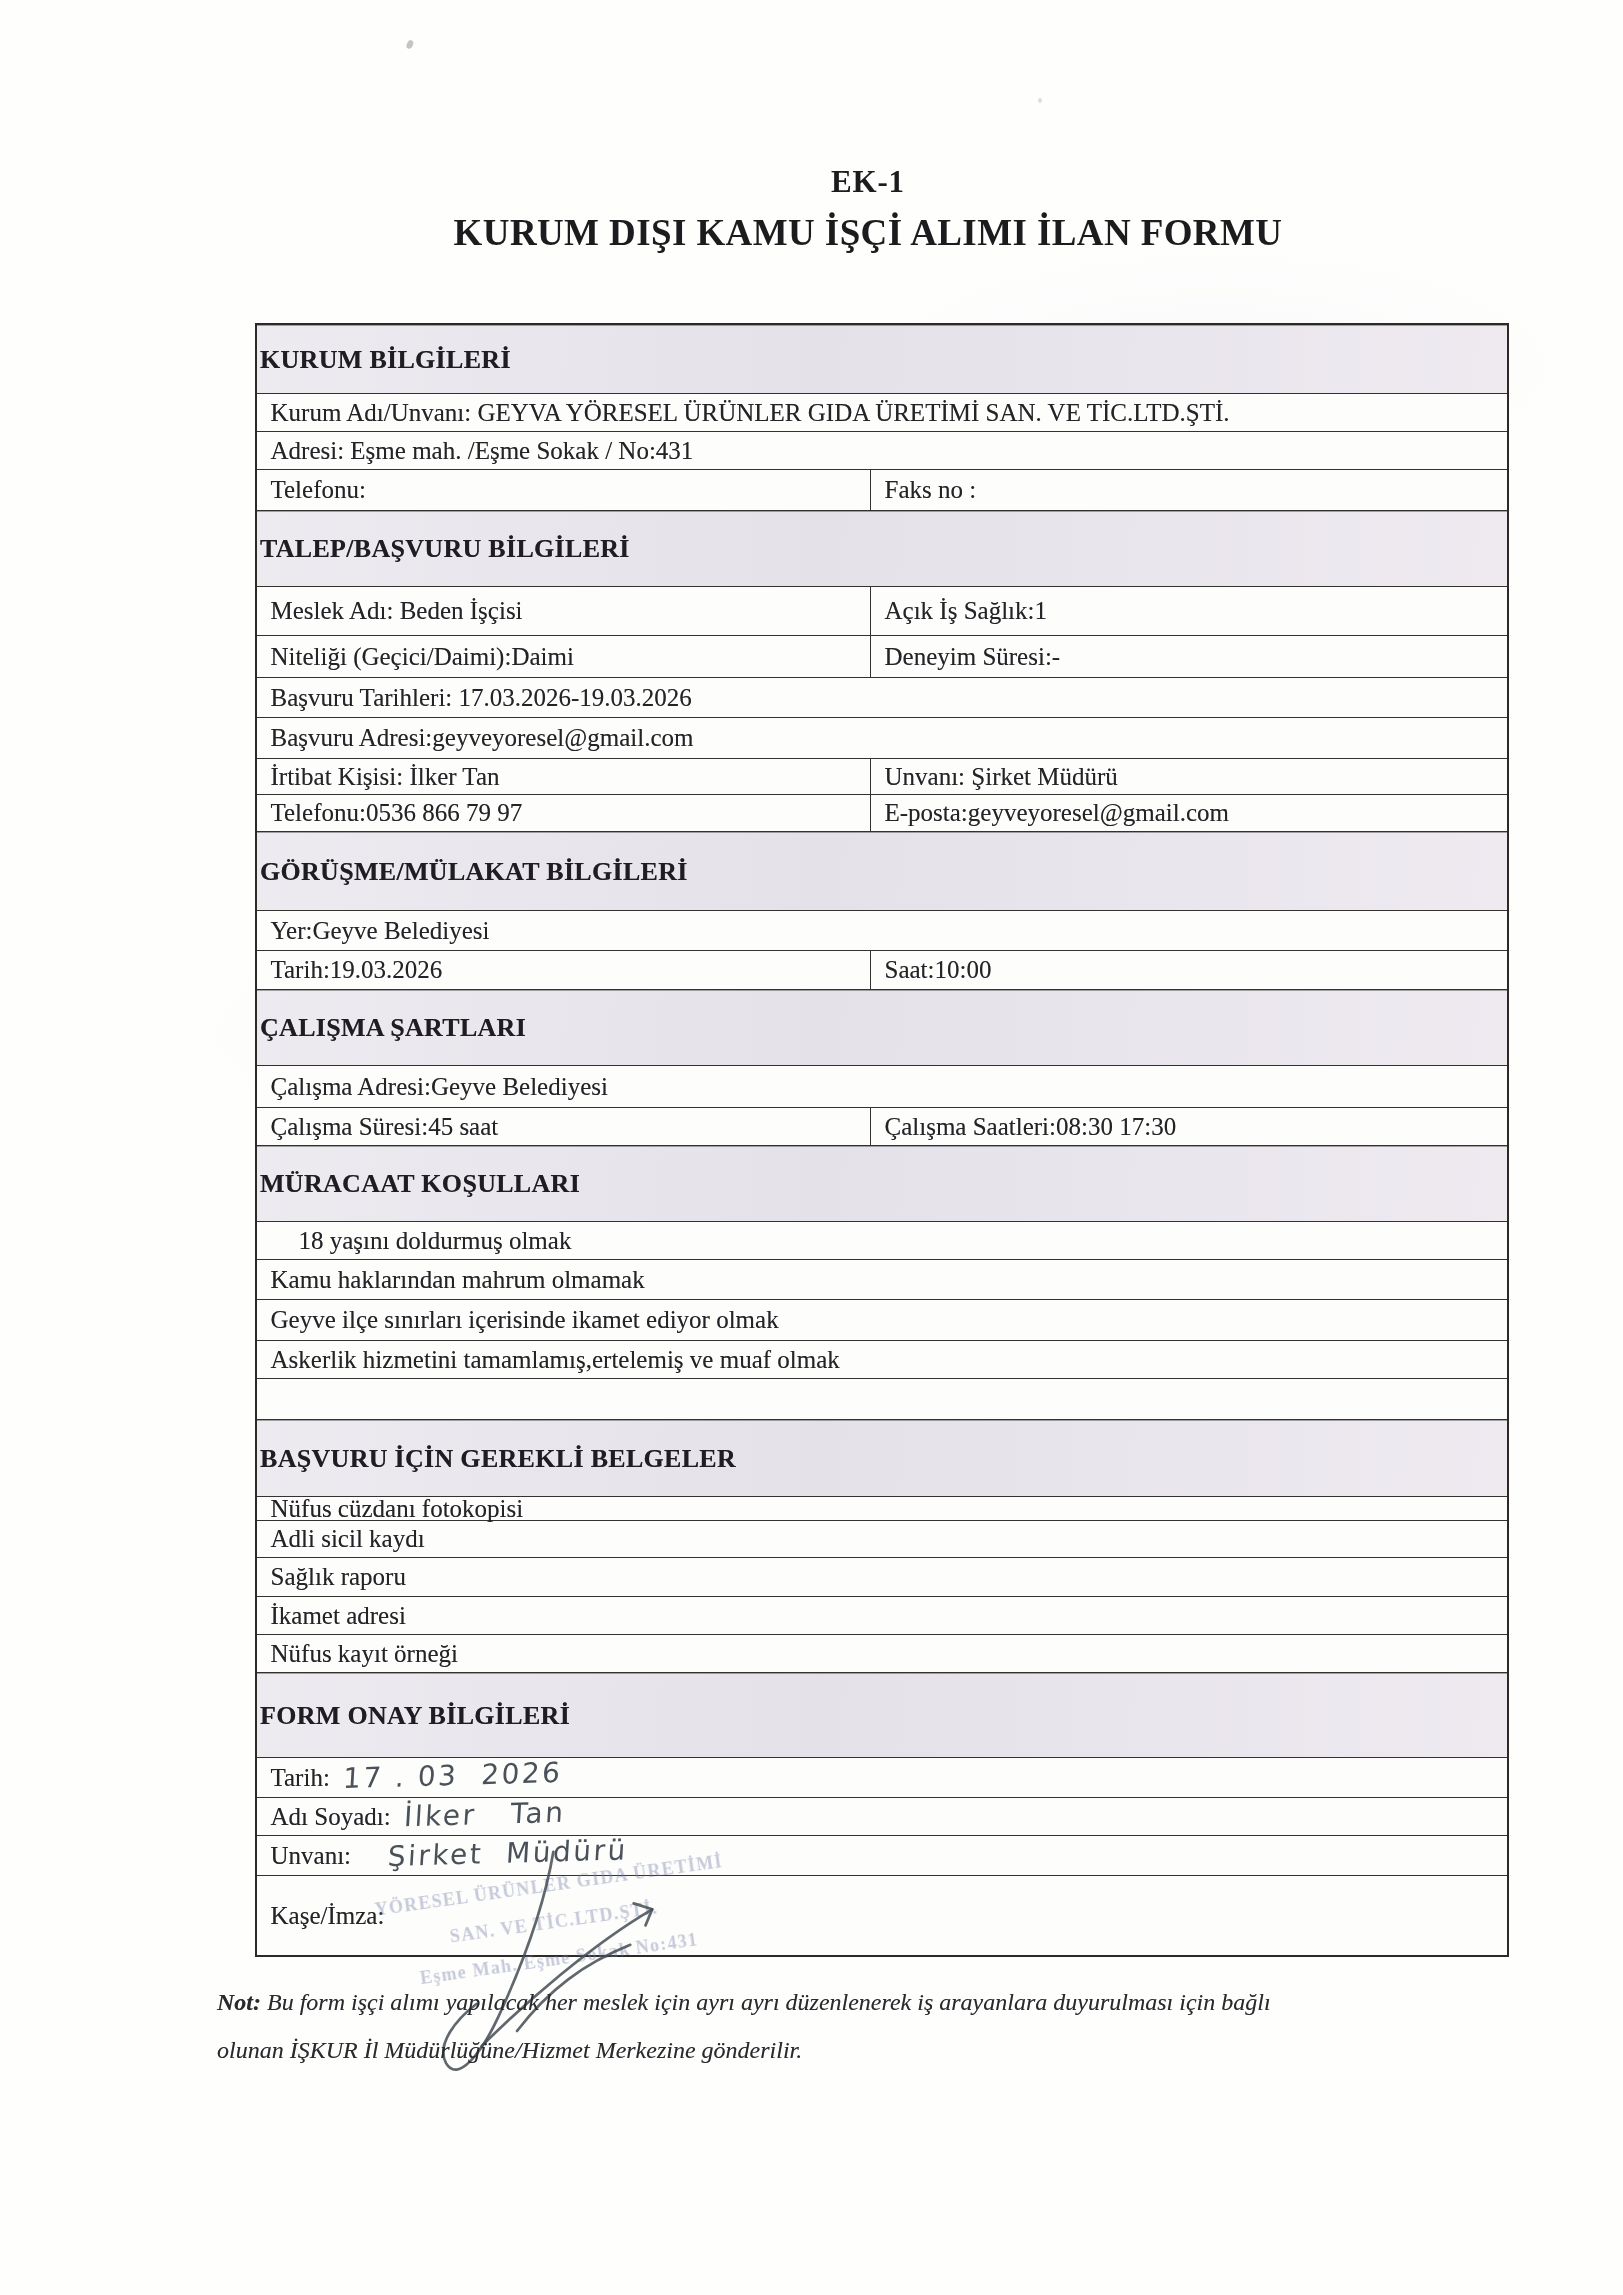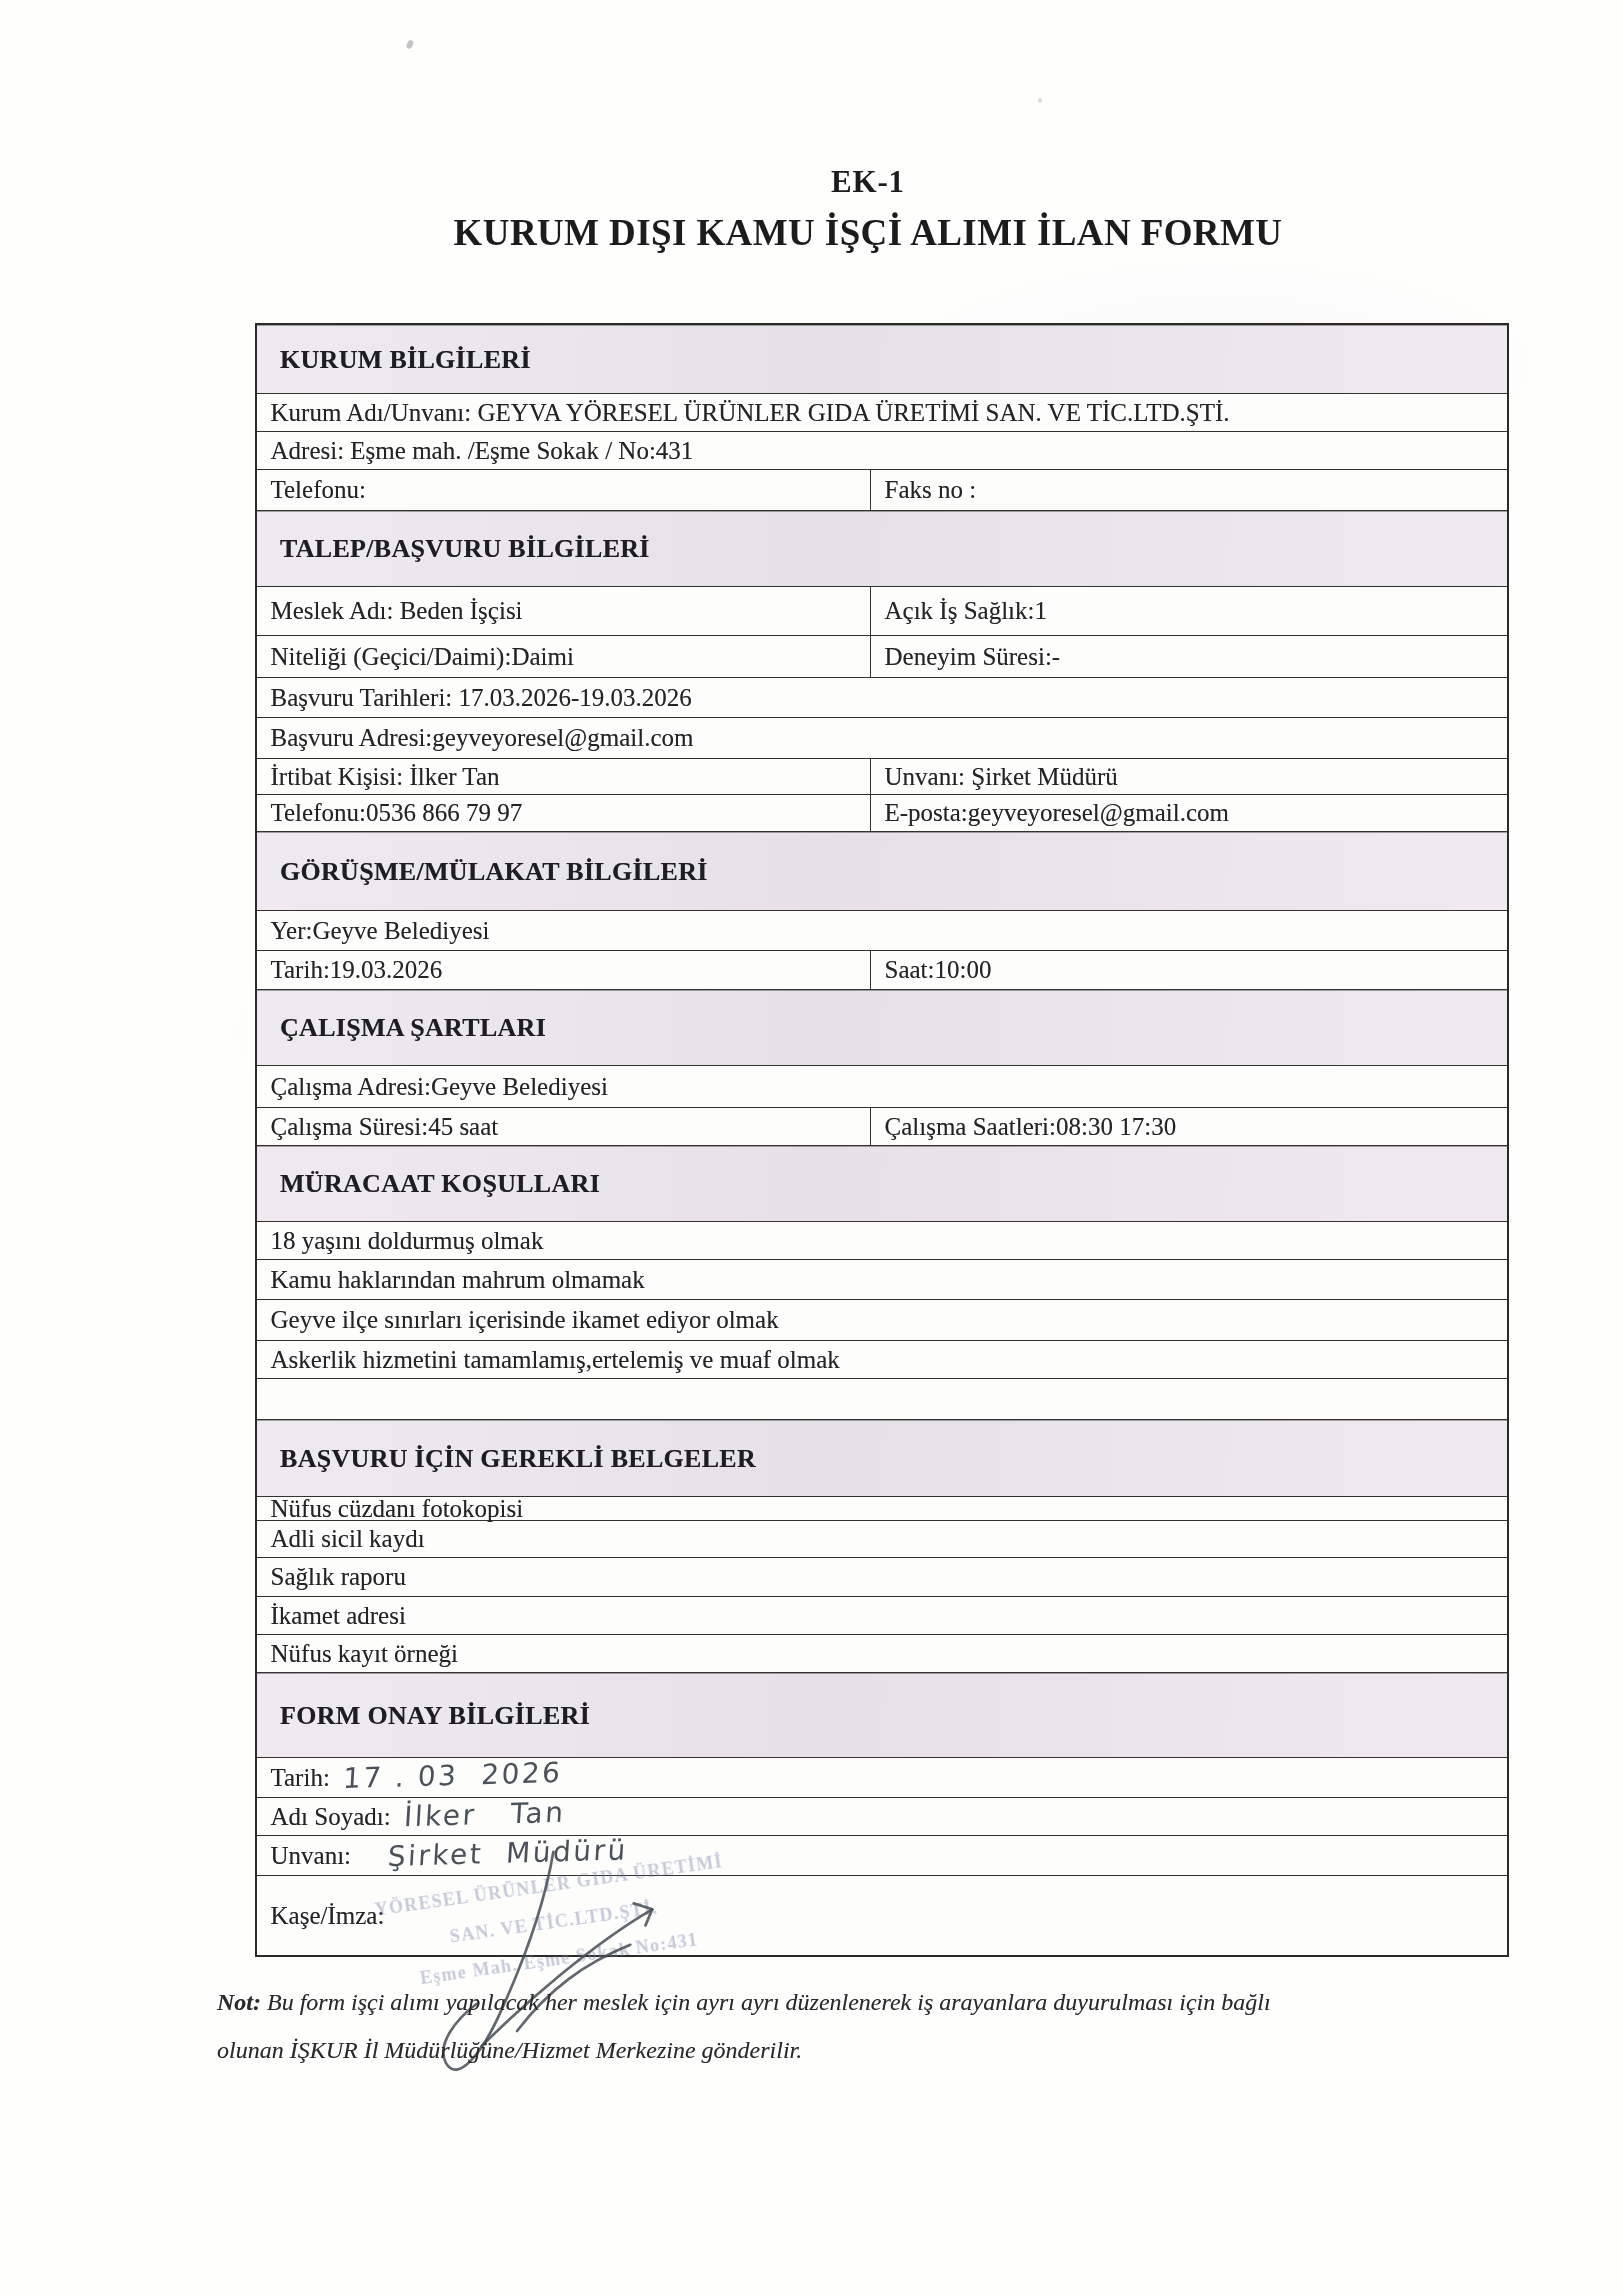--- a/index.html
+++ b/index.html
@@ -34,21 +34,21 @@
     position:relative; display:flex; align-items:center;
     box-sizing:border-box; border-bottom:1.7px solid #34322e;
     color:#242428;
   }
   .trow:last-child { border-bottom:none; }
   .thead {
     background:linear-gradient(93deg,#edeaf0 0%,#e5e1e9 45%,#eeeaf0 100%);
     border-top:0.8px solid rgba(20,20,20,0.35);
   }
   .hlabel {
-    font-weight:700; font-size:26px; padding-left:23px; letter-spacing:0.3px;
+    font-weight:700; font-size:26px; padding-left:3px; letter-spacing:0.3px;
     color:#1e1e22; text-shadow:0 0 0.4px rgba(0,0,0,.45);
   }
   .tcell {
     display:flex; align-items:center; height:100%;
     box-sizing:border-box; padding-left:13.5px; flex:1 1 auto;
     overflow:visible; white-space:nowrap;
   }
   .tcell.split { flex:0 0 614px; border-right:1.7px solid #34322e; }
   .ctext { font-size:25px; text-shadow:0 0 0.3px rgba(0,0,0,.35); }
   .hand {
@@ -191,21 +191,21 @@
         <div class="tcell split">
           <span class="ctext">Çalışma Süresi:45 saat</span>
         </div>
         <div class="tcell">
           <span class="ctext">Çalışma Saatleri:08:30 17:30</span>
         </div>
       </div>
       <div class="trow thead" style="height: 76px;">
         <span class="hlabel">MÜRACAAT KOŞULLARI</span>
       </div>
-      <div class="trow" style="height: 38px;">
+      <div class="trow" style="height: 38px; padding-left: 28px;">
         <div class="tcell">
           <span class="ctext">18 yaşını doldurmuş olmak</span>
         </div>
       </div>
       <div class="trow" style="height: 40px;">
         <div class="tcell">
           <span class="ctext">Kamu haklarından mahrum olmamak</span>
         </div>
       </div>
       <div class="trow" style="height: 41px;">

